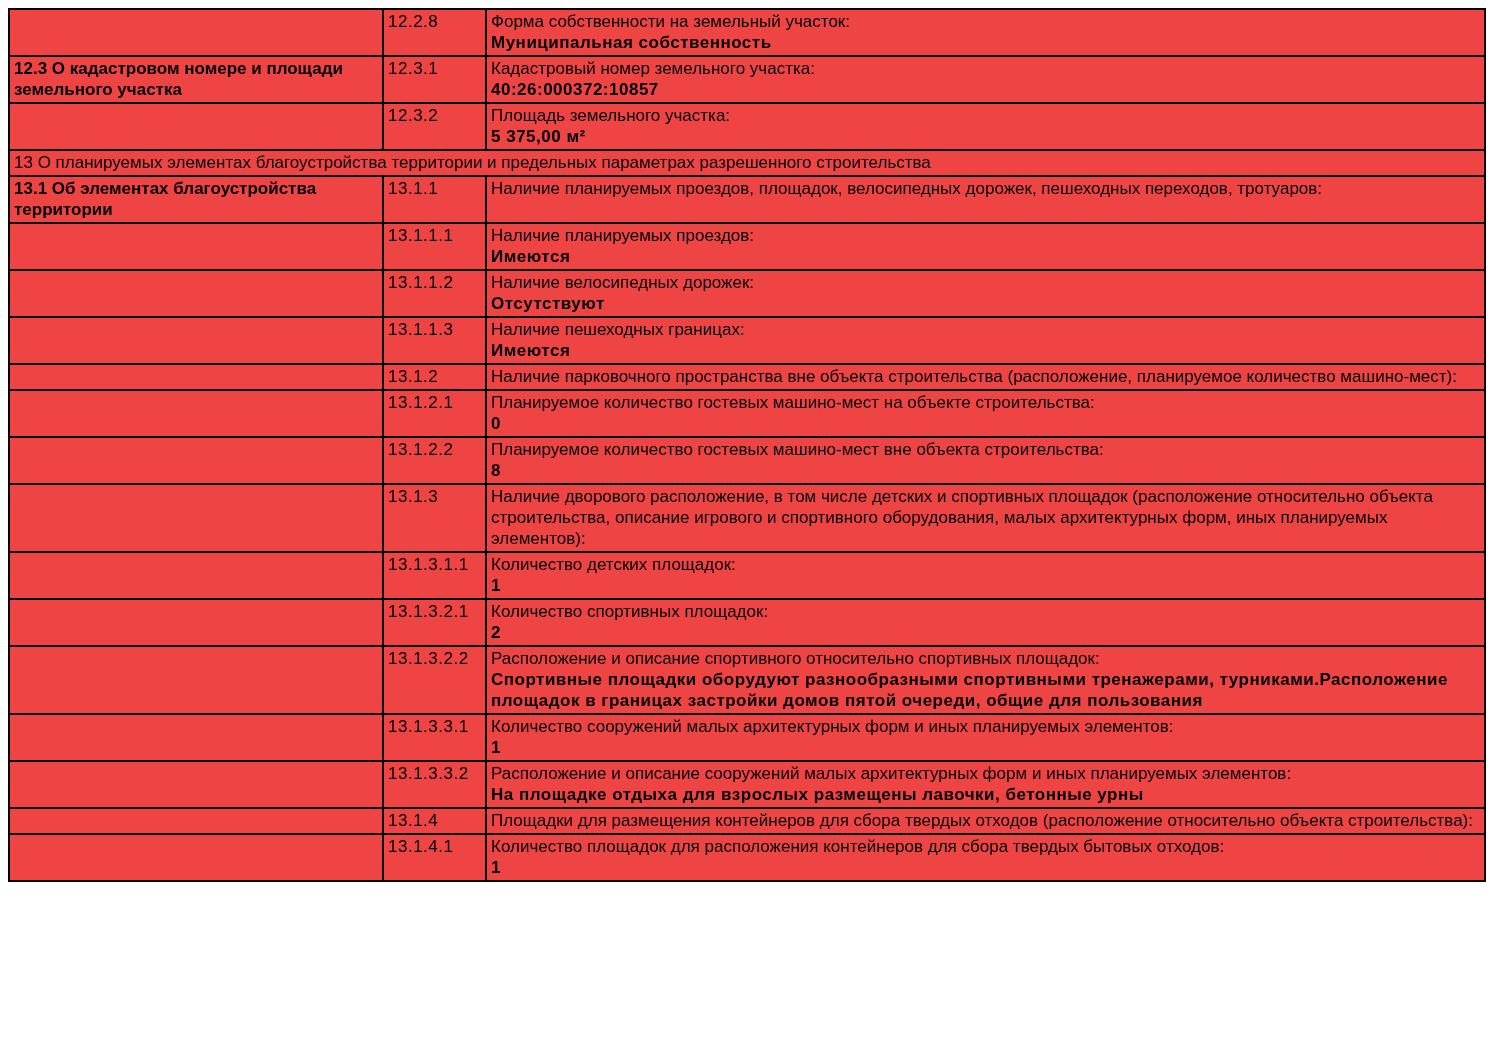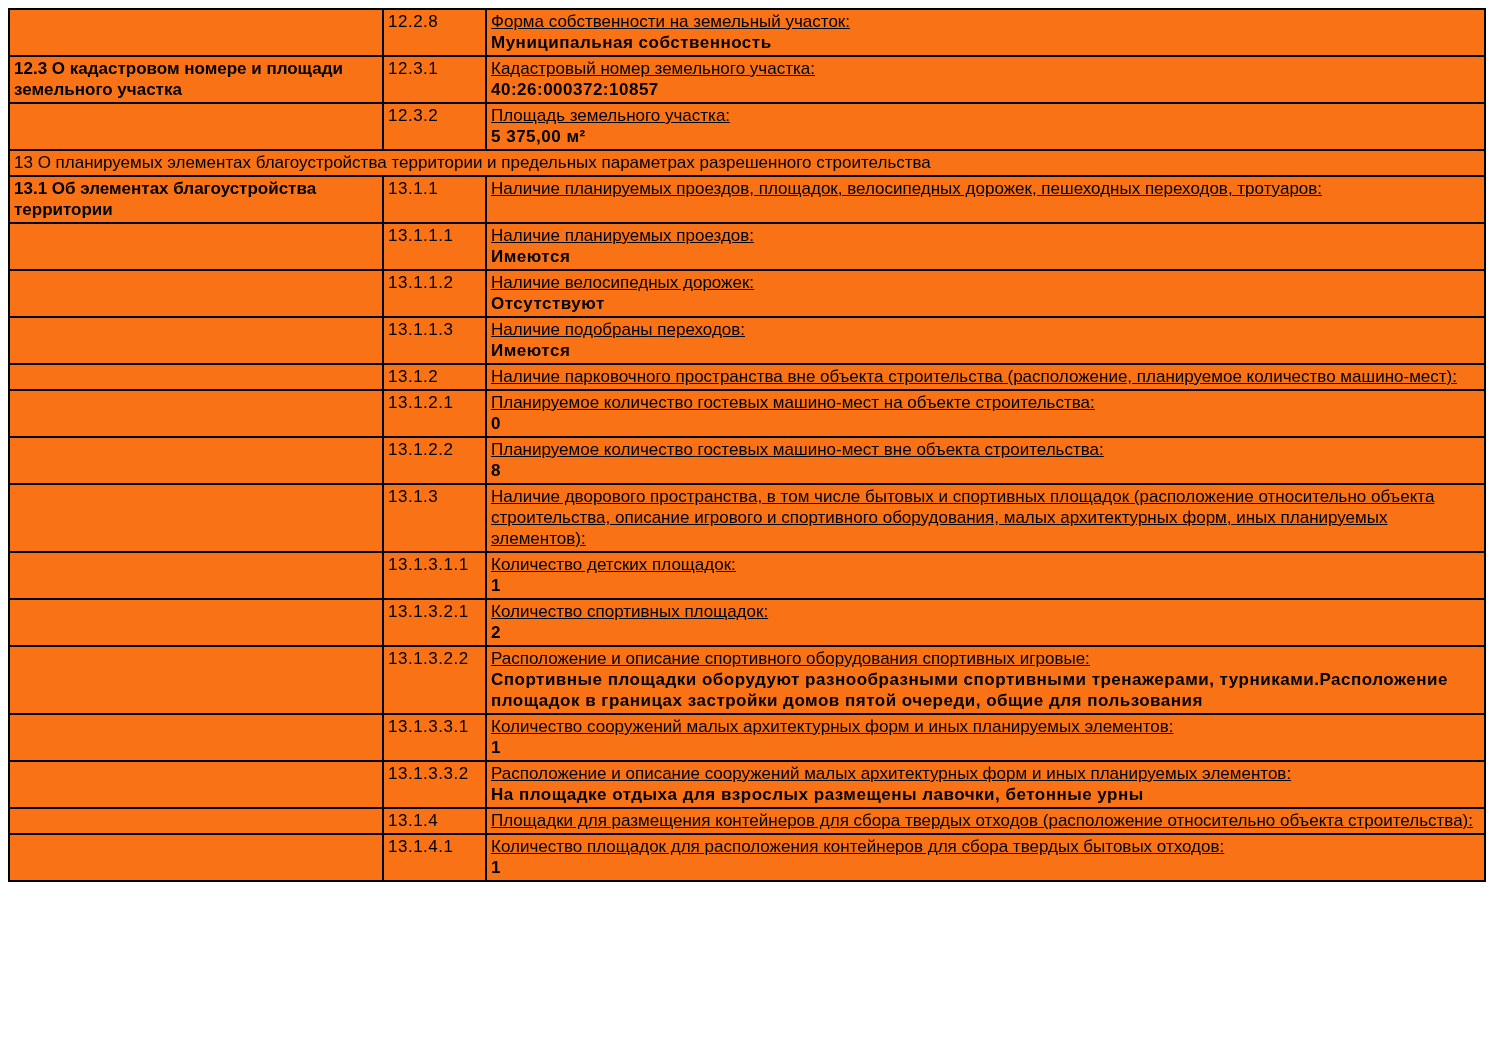--- a/index.html
+++ b/index.html
@@ -15,21 +15,21 @@
     color: #000000;
     overflow: hidden;
   }
   .page {
     padding: 8px;
   }
   table.decl {
     border-collapse: collapse;
     table-layout: fixed;
     width: 1476px;
-    background: #f97316;
+    background: #ef4444;
   }
   table.decl td {
     border: 2px solid #000000;
     vertical-align: top;
     padding: 1px 4px 2px 4px;
     line-height: 21px;
     word-wrap: break-word;
   }
   td.col-section {
     width: 370px;
@@ -45,21 +45,20 @@
   }
   td.col-content {
     width: 989px;
   }
   td.section-header {
     padding: 1px 4px 2px 3px;
     border-radius: 10px;
   }
   .label {
     font-weight: normal;
-    text-decoration: underline;
   }
   .value {
     font-weight: bold;
     letter-spacing: 0.5px;
   }
 </style>
 </head>
 <body>
 
 <div class="page">
@@ -117,21 +116,21 @@
           <td class="col-num">13.1.1.2</td>
           <td class="col-content">
             <div class="label">Наличие велосипедных дорожек:</div>
             <div class="value">Отсутствуют</div>
           </td>
         </tr>
         <tr>
           <td class="col-section"></td>
           <td class="col-num">13.1.1.3</td>
           <td class="col-content">
-            <div class="label">Наличие подобраны переходов:</div>
+            <div class="label">Наличие пешеходных границах:</div>
             <div class="value">Имеются</div>
           </td>
         </tr>
         <tr>
           <td class="col-section"></td>
           <td class="col-num">13.1.2</td>
           <td class="col-content">
             <div class="label">Наличие парковочного пространства вне объекта строительства (расположение, планируемое количество машино-мест):</div>
           </td>
         </tr>
@@ -148,21 +147,21 @@
           <td class="col-num">13.1.2.2</td>
           <td class="col-content">
             <div class="label">Планируемое количество гостевых машино-мест вне объекта строительства:</div>
             <div class="value">8</div>
           </td>
         </tr>
         <tr>
           <td class="col-section"></td>
           <td class="col-num">13.1.3</td>
           <td class="col-content">
-            <div class="label">Наличие дворового пространства, в том числе бытовых и спортивных площадок (расположение относительно объекта строительства, описание игрового и спортивного оборудования, малых архитектурных форм, иных планируемых элементов):</div>
+            <div class="label">Наличие дворового расположение, в том числе детских и спортивных площадок (расположение относительно объекта строительства, описание игрового и спортивного оборудования, малых архитектурных форм, иных планируемых элементов):</div>
           </td>
         </tr>
         <tr>
           <td class="col-section"></td>
           <td class="col-num">13.1.3.1.1</td>
           <td class="col-content">
             <div class="label">Количество детских площадок:</div>
             <div class="value">1</div>
           </td>
         </tr>
@@ -171,21 +170,21 @@
           <td class="col-num">13.1.3.2.1</td>
           <td class="col-content">
             <div class="label">Количество спортивных площадок:</div>
             <div class="value">2</div>
           </td>
         </tr>
         <tr>
           <td class="col-section"></td>
           <td class="col-num">13.1.3.2.2</td>
           <td class="col-content">
-            <div class="label">Расположение и описание спортивного оборудования спортивных игровые:</div>
+            <div class="label">Расположение и описание спортивного относительно спортивных площадок:</div>
             <div class="value">Спортивные площадки оборудуют разнообразными спортивными тренажерами, турниками.Расположение площадок в границах застройки домов пятой очереди, общие для пользования</div>
           </td>
         </tr>
         <tr>
           <td class="col-section"></td>
           <td class="col-num">13.1.3.3.1</td>
           <td class="col-content">
             <div class="label">Количество сооружений малых архитектурных форм и иных планируемых элементов:</div>
             <div class="value">1</div>
           </td>

